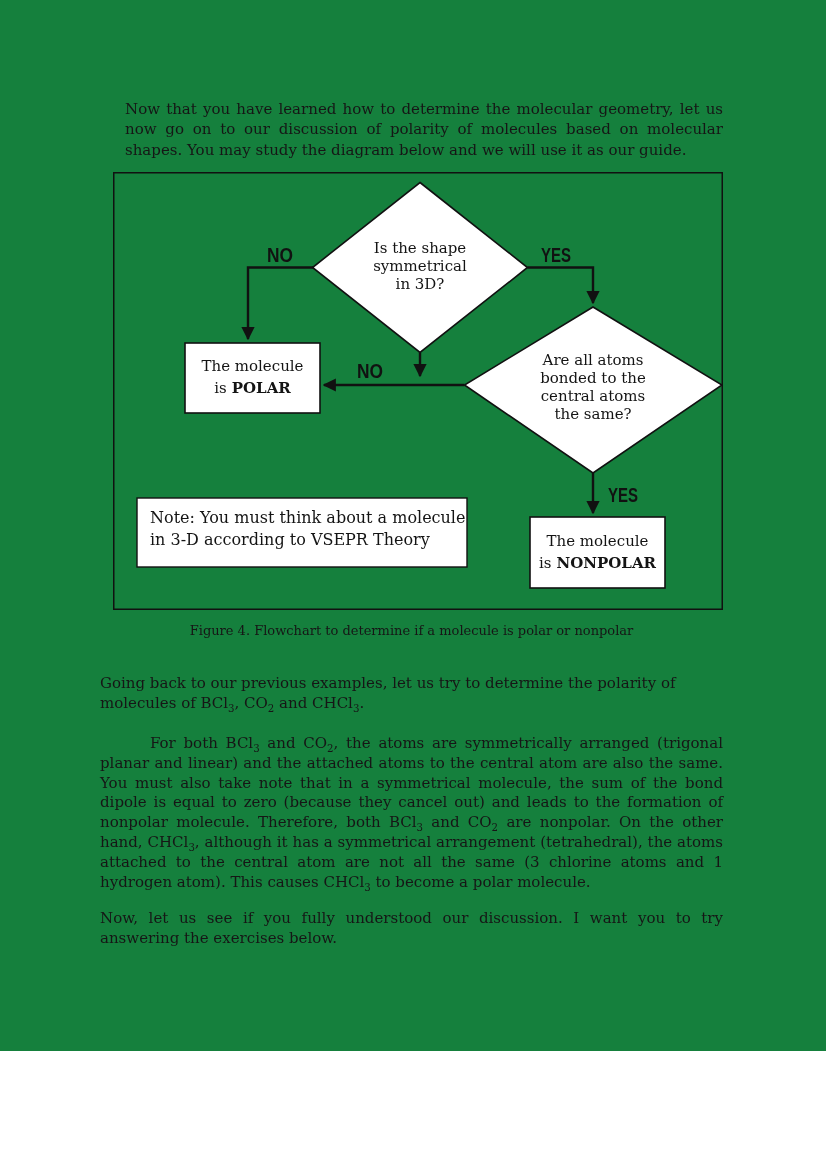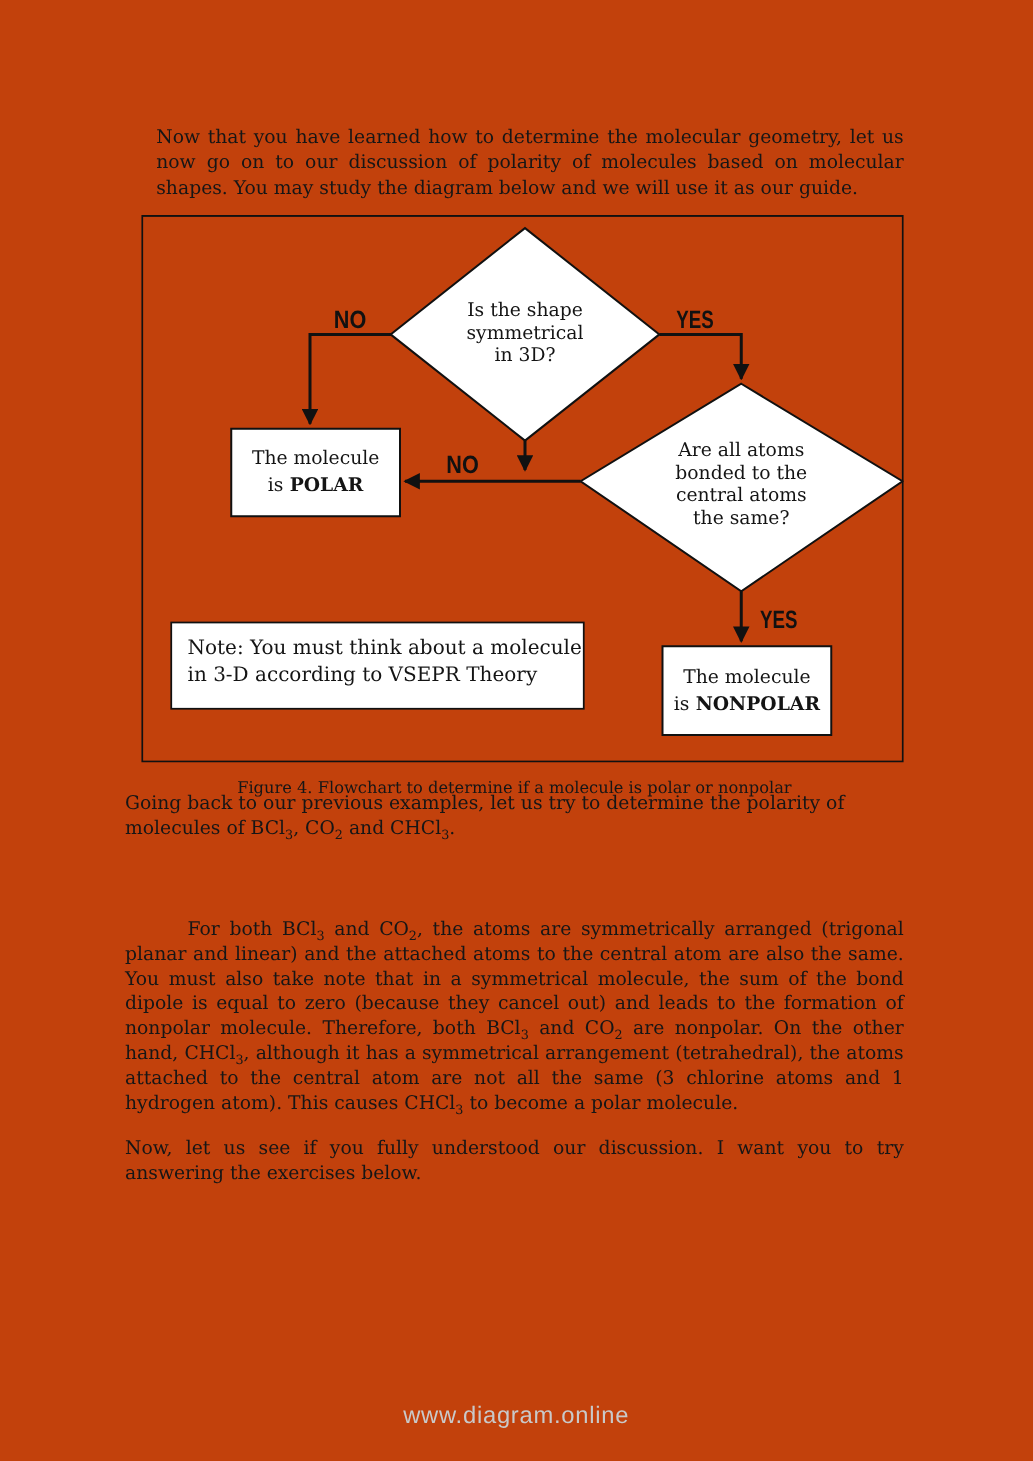--- a/index.html
+++ b/index.html
@@ -1,36 +1,36 @@
 <!DOCTYPE html>
 <html><head>
 <meta charset="utf-8">
 <style>
   html,body{margin:0;padding:0;background:#ffffff;}
   .page{
     position:relative;
-    width:826px;height:1169px;
-    background:#c2410c;
+    width:826px;height:1051px;
+    background:#15803d;
     overflow:hidden;
     font-family:"DejaVu Serif", serif;
     color:#161616;
   }
   .para{
     position:absolute;
     margin:0;
     font-size:15px;
     line-height:20.4px;
     color:#161616;
   }
   .justify{text-align:justify;}
   sub{font-size:0.68em;line-height:0;}
   #intro{left:125px;top:99px;width:598px;}
   #flowchart{position:absolute;left:113px;top:172px;width:610px;height:438px;margin:0;}
   #caption{left:100px;top:621px;width:623px;text-align:center;font-size:13px;}
-  #para-examples{left:100px;top:632px;width:623px;}
+  #para-examples{left:100px;top:673px;width:623px;}
   #para-discussion{left:100px;top:734px;width:623px;line-height:19.8px;text-indent:50px;}
   #para-closing{left:100px;top:869px;width:623px;line-height:19.8px;margin-top:40px;}
   #page-number{position:absolute;left:0;top:1100px;width:826px;text-align:center;font-size:15px;color:#1d1d1d;}
   #watermark{
     position:absolute;left:0;top:1122px;width:826px;text-align:center;
     font-family:"Liberation Sans", sans-serif;
     font-size:19px;letter-spacing:0.6px;color:#c9c9c9;
   }
   svg .node-text{font-family:"DejaVu Serif", serif;font-size:15px;fill:#141414;}
   svg .note-text{font-family:"DejaVu Serif", serif;font-size:16px;fill:#141414;}

